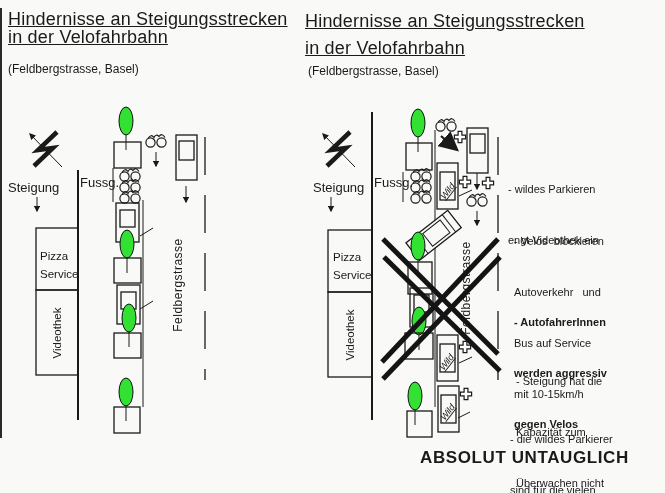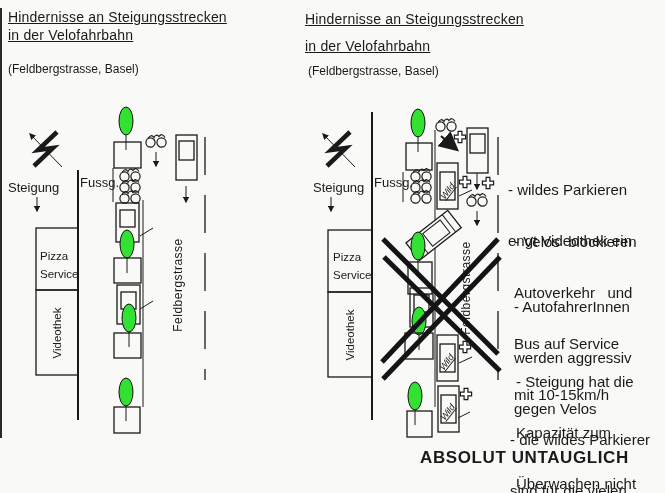--- a/index.html
+++ b/index.html
@@ -1,22 +1,22 @@
 <!DOCTYPE html>
 <html><head>
 <meta charset="utf-8">
 <style>
   html,body{margin:0;padding:0;}
   .canvas{position:relative;width:665px;height:493px;background:#f9f9f7;overflow:hidden;
           font-family:"Liberation Sans",sans-serif;color:#1a1a1a;}
   .abs{position:absolute;}
-  .title-line{font-size:14px;letter-spacing:.2px;white-space:nowrap;text-decoration:underline;}
+  .title-line{font-size:18px;letter-spacing:.2px;white-space:nowrap;text-decoration:underline;}
   .subtitle{font-size:12px;white-space:nowrap;}
   .edge-line{width:2px;background:#2a2a2a;}
-  .note{font-size:15px;line-height:17px;white-space:pre-wrap;}
+  .note{font-size:11px;line-height:17px;white-space:pre-wrap;}
   .verdict{font-size:17px;font-weight:bold;letter-spacing:.6px;white-space:nowrap;text-align:center;}
   svg .ln{stroke:#1a1a1a;stroke-width:1.3;fill:none;}
   svg .ln2{stroke:#1a1a1a;stroke-width:2;fill:none;}
   svg .thin{stroke:#1a1a1a;stroke-width:1;fill:none;}
   svg .boxw{stroke:#1a1a1a;stroke-width:1.3;fill:#f9f9f7;}
   svg .xline{stroke:#141414;stroke-width:5;fill:none;}
   svg text{font-family:"Liberation Sans",sans-serif;fill:#1a1a1a;}
   .t13{font-size:13px;} .t12{font-size:12px;letter-spacing:.5px;} .t11{font-size:11.5px;}
   .twild{font-size:9px;font-style:italic;text-decoration:underline;}
 </style>
@@ -197,21 +197,21 @@
   <div class="abs note" style="left:508px;top:147px;">
     <div>- wildes Parkieren</div>
     <div>engt Videothek ein</div>
   </div>
   <div class="abs note" style="left:514px;top:199px;">
     <div>- Velos  blockieren</div>
     <div>Autoverkehr   und</div>
     <div>Bus auf Service</div>
     <div>mit 10-15km/h</div>
   </div>
-  <div class="abs note" style="left:514px;top:264px;">
+  <div class="abs note" style="left:514px;top:280px;font-weight:bold;">
     <div>- AutofahrerInnen</div>
     <div>werden aggressiv</div>
     <div>gegen Velos</div>
   </div>
   <div class="abs note" style="left:516px;top:339px;">
     <div>- Steigung hat die</div>
     <div>Kapazität zum</div>
     <div>Überwachen nicht</div>
   </div>
   <div class="abs note" style="left:510px;top:397px;">

